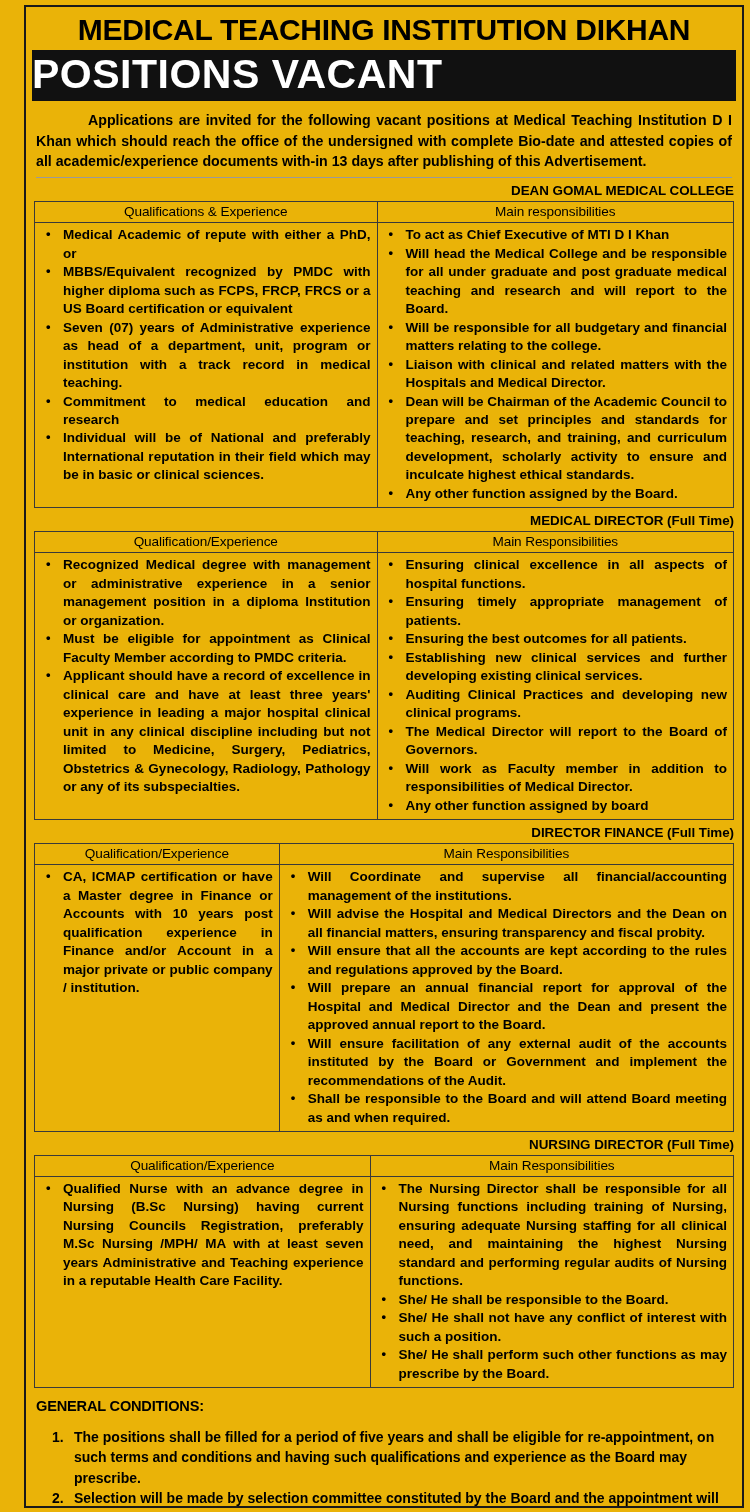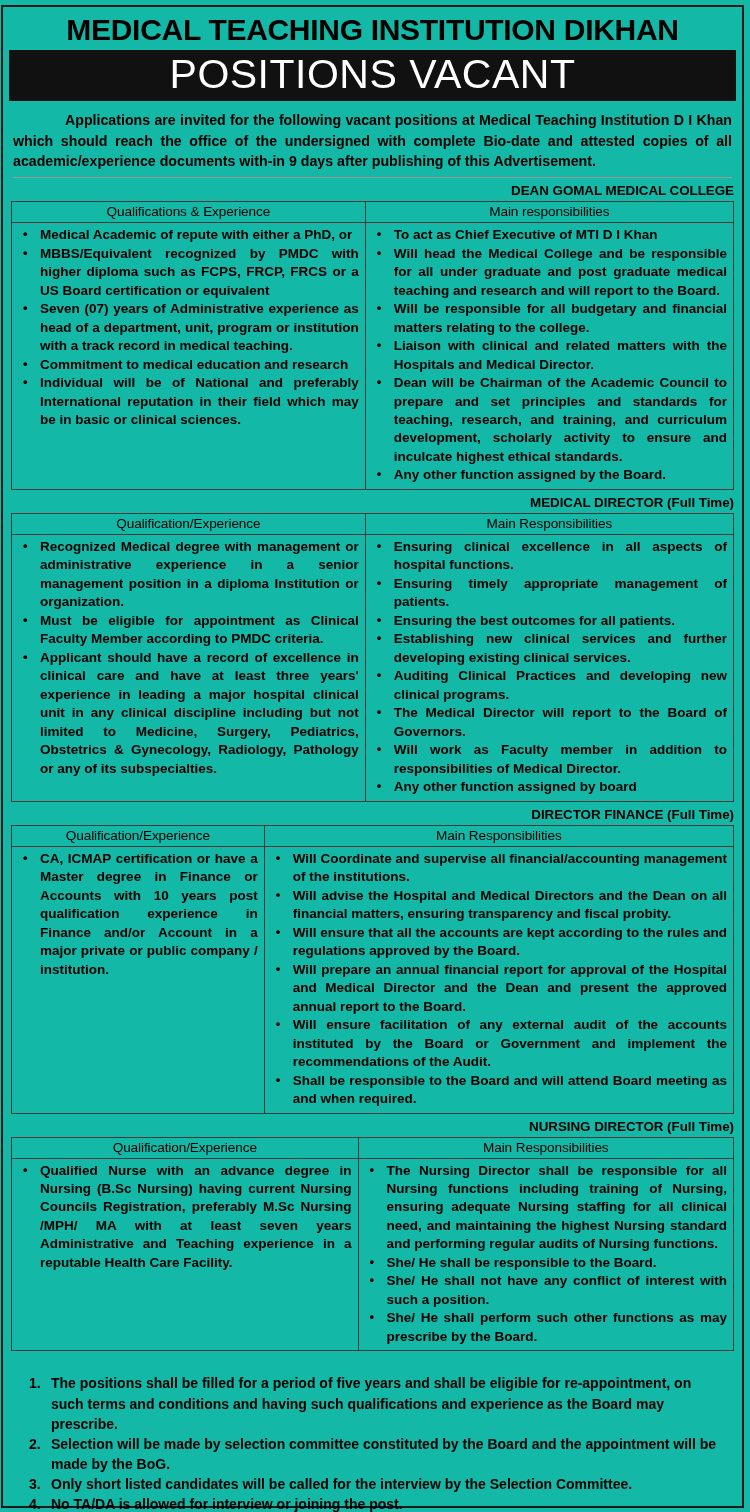--- a/index.html
+++ b/index.html
@@ -9,22 +9,22 @@
     background: #ffffff;
   }
   body {
     width: 750px; height: 1512px;
     font-family: "Liberation Sans", sans-serif;
     color: #000;
     overflow: hidden;
   }
   .page {
     width: 750px; height: 1512px;
-    padding: 5px 6px 4px 1px;
-    background: #14b8a6;
+    padding: 5px 6px 4px 24px;
+    background: #eab308;
   }
   .page-border {
     border: 2px solid #1a1a1a;
     width: 100%; height: 100%;
     padding: 5px 8px 0 8px;
     display: flex;
     flex-direction: column;
   }
 
   
@@ -33,22 +33,22 @@
     font-weight: bold;
     font-size: 30px;
     letter-spacing: -0.3px;
     line-height: 1.0;
     padding: 3px 0 5px 0;
     white-space: nowrap;
   }
   .vacant-bar {
     background: #111;
     color: #fff;
-    text-align: center;
-    font-weight: normal;
+    text-align: left;
+    font-weight: bold;
     font-size: 41px;
     letter-spacing: 0.5px;
     line-height: 1.08;
     padding: 2px 0 5px 0;
     margin: 0 -2px;
     white-space: nowrap;
   }
   .intro {
     font-size: 14.2px;
     line-height: 1.43;
@@ -165,21 +165,21 @@
 <div class="page">
   <div class="page-border">
 
     <div class="masthead">MEDICAL TEACHING INSTITUTION DIKHAN</div>
 
     <div class="vacant-bar">POSITIONS VACANT</div>
 
     <div class="intro">
       <span class="ind">Applications are invited for the following vacant positions at Medical Teaching Institution D I Khan</span>
       <span>which should reach the office of the undersigned with complete Bio-date and attested copies of all</span>
-      <span>academic/experience documents with-in 9 days after publishing of this Advertisement.</span>
+      <span>academic/experience documents with-in 13 days after publishing of this Advertisement.</span>
     </div>
     <div class="rule"></div>
 
     <div id="sections-root">
         <div class="section">
           <div class="sec-title"><span>DEAN GOMAL MEDICAL COLLEGE</span></div>
           <table class="tbl">
             <colgroup>
               <col style="width: 49%;">
               <col>
@@ -315,20 +315,21 @@
                     <li>She/ He shall perform such other functions as may prescribe by the Board.</li>
                   </ul>
                 </td>
               </tr>
             </tbody>
           </table>
         </div>
       </div>
 
     <div class="gen-wrap">
+      <div class="gen-title">GENERAL CONDITIONS:</div>
       <ol class="gen" id="gen-list">
           <li>The positions shall be filled for a period of five years and shall be eligible for re-appointment, on such terms and conditions and having such qualifications and experience as the Board may prescribe.</li>
           <li>Selection will be made by selection committee constituted by the Board and the appointment will be made by the BoG.</li>
           <li>Only short listed candidates will be called for the interview by the Selection Committee.</li>
           <li>No TA/DA is allowed for interview or joining the post.</li>
         </ol>
     </div>
 
     <div class="footer">
       <div class="ln">Chairman</div>

